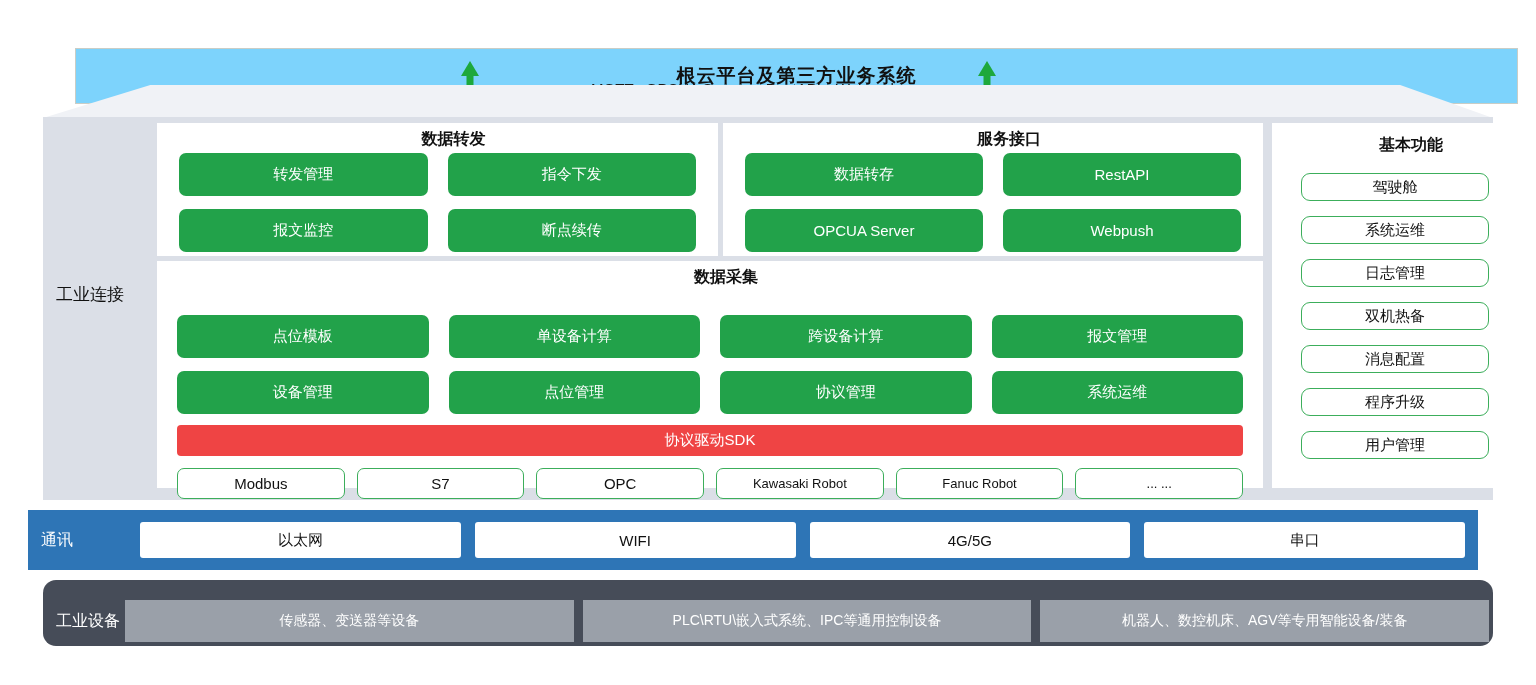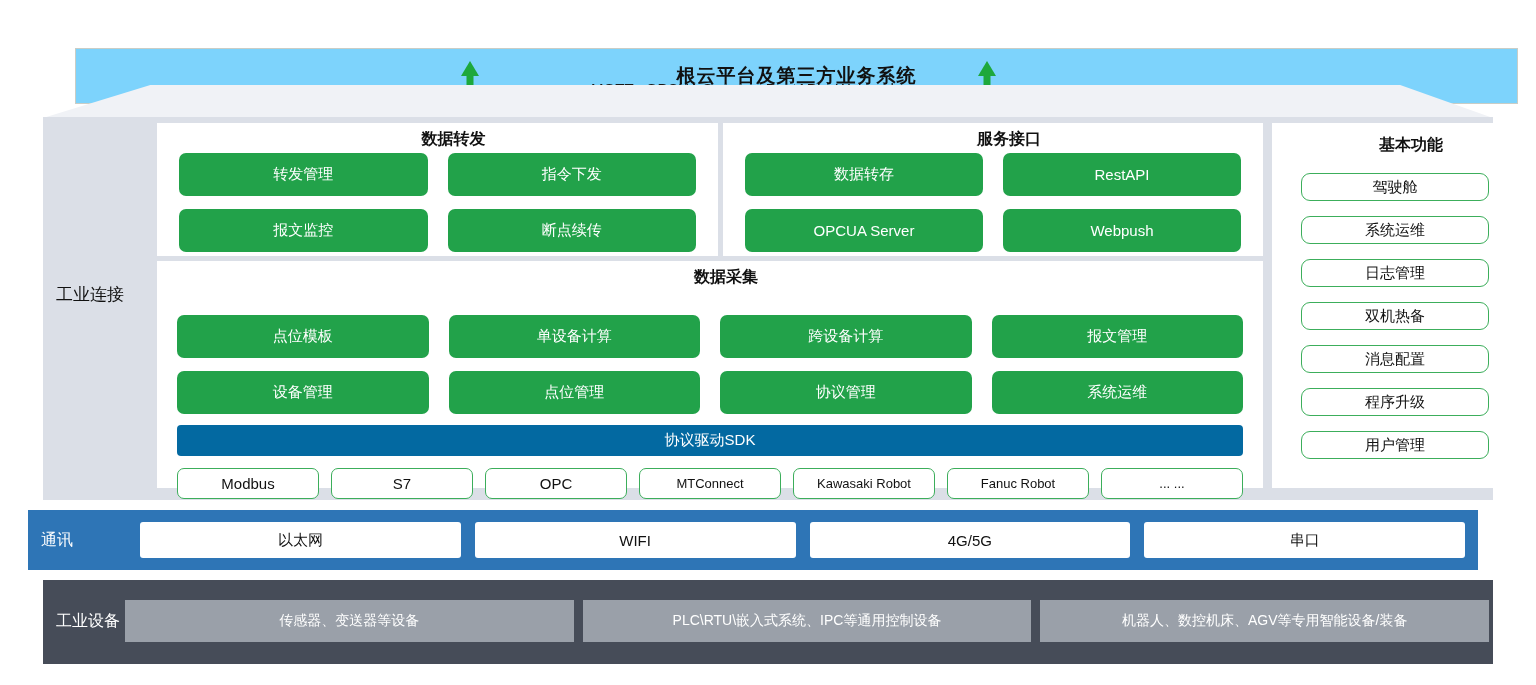--- a/index.html
+++ b/index.html
@@ -36,42 +36,42 @@
   .p-service  { left:680px; top:6px;  width:540px;  height:133px; }
   .p-collect  { left:114px; top:144px; width:1106px; height:227px; }
   .p-basic    { left:1229px; top:6px; width:246px;  height:365px; }
 
   .grid2 { display:grid; grid-template-columns:1fr 1fr; gap:13px 20px; padding:0 22px; }
   .grid4 { display:grid; grid-template-columns:1fr 1fr 1fr 1fr; gap:13px 20px; padding:0 20px;margin-top:24px; }
 
   .gbtn { background:#22a24a; color:#ffffff; font-size:15px; border-radius:7px;
           height:43px; display:flex; align-items:center; justify-content:center; }
 
-  .sdk-bar { margin:11px 20px 0 20px; height:31px; background:#0369a1; color:#fff;
+  .sdk-bar { margin:11px 20px 0 20px; height:31px; background:#ef4444; color:#fff;
              font-size:15px; border-radius:4px; display:flex; align-items:center; justify-content:center; }
 
   .proto-row { display:flex; gap:12px; margin:12px 20px 0 20px; }
   .proto-box { flex:1; height:31px; background:#fff; border:1.5px solid #3cae5b; border-radius:7px;
                display:flex; align-items:center; justify-content:center; font-size:15px; color:#111; }
   .proto-row .proto-box:nth-child(n+4) { font-size:13px; }
 
   .basic-list { display:flex; flex-direction:column; gap:15px; margin-top:20px; align-items:center; }
   .basic-item { width:188px; height:28px; background:#fff; border:1.4px solid #3cae5b; border-radius:9px;
                 display:flex; align-items:center; justify-content:center; font-size:15px; color:#111; }
 
   
   .comm-bar { position:absolute; left:28px; top:510px; width:1450px; height:60px; background:#2e75b6;text-align:center; }
   .comm-bar .bar-label { position:absolute; left:13px; top:0; height:60px; display:flex; align-items:center;
                          color:#ffffff; font-size:16px; }
   .comm-items { position:absolute; left:112px; right:13px; top:12px; display:flex; gap:14px; }
   .comm-box { flex:1; height:36px; background:#ffffff; border-radius:3px; color:#111;
               display:flex; align-items:center; justify-content:center; font-size:15px; }
 
   
-  .dev-bar { position:absolute; left:43px; top:580px; width:1450px; height:84px; background:#464c58; }
+  .dev-bar { position:absolute; left:43px; top:580px; width:1450px; height:66px; background:#464c58;border-radius:13px; }
   .dev-bar .bar-label { position:absolute; left:13px; top:0; height:83px; display:flex; align-items:center;
                         color:#ffffff; font-size:16px; }
   .dev-items { position:absolute; left:82px; right:4px; top:20px; display:flex; gap:9px; }
   .dev-box { flex:1; height:42px; background:#9aa0a9; color:#ffffff;
              display:flex; align-items:center; justify-content:center; font-size:14px; }
 </style>
 </head>
 <body>
 
 <div class="stage">
@@ -128,21 +128,20 @@
         <div class="gbtn">设备管理</div>
         <div class="gbtn">点位管理</div>
         <div class="gbtn">协议管理</div>
         <div class="gbtn">系统运维</div>
       </div>
       <div class="sdk-bar">协议驱动SDK</div>
       <div class="proto-row">
         <div class="proto-box">Modbus</div>
         <div class="proto-box">S7</div>
         <div class="proto-box">OPC</div>
-        <div class="proto-box">MTConnect</div>
         <div class="proto-box">Kawasaki Robot</div>
         <div class="proto-box">Fanuc Robot</div>
         <div class="proto-box">... ...</div>
       </div>
     </div>
 
     <div class="panel p-basic">
       <div class="panel-title" style="padding-top:12px;">基本功能</div>
       <div class="basic-list">
         <div class="basic-item">驾驶舱</div>

